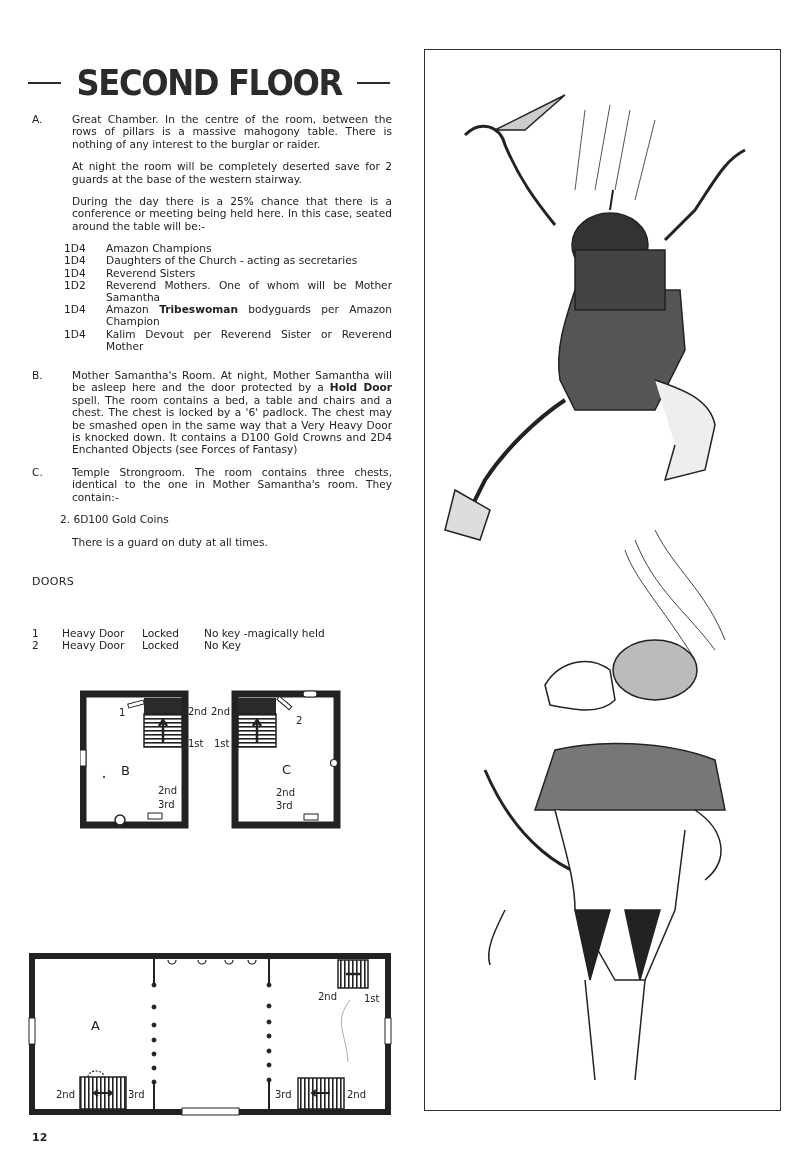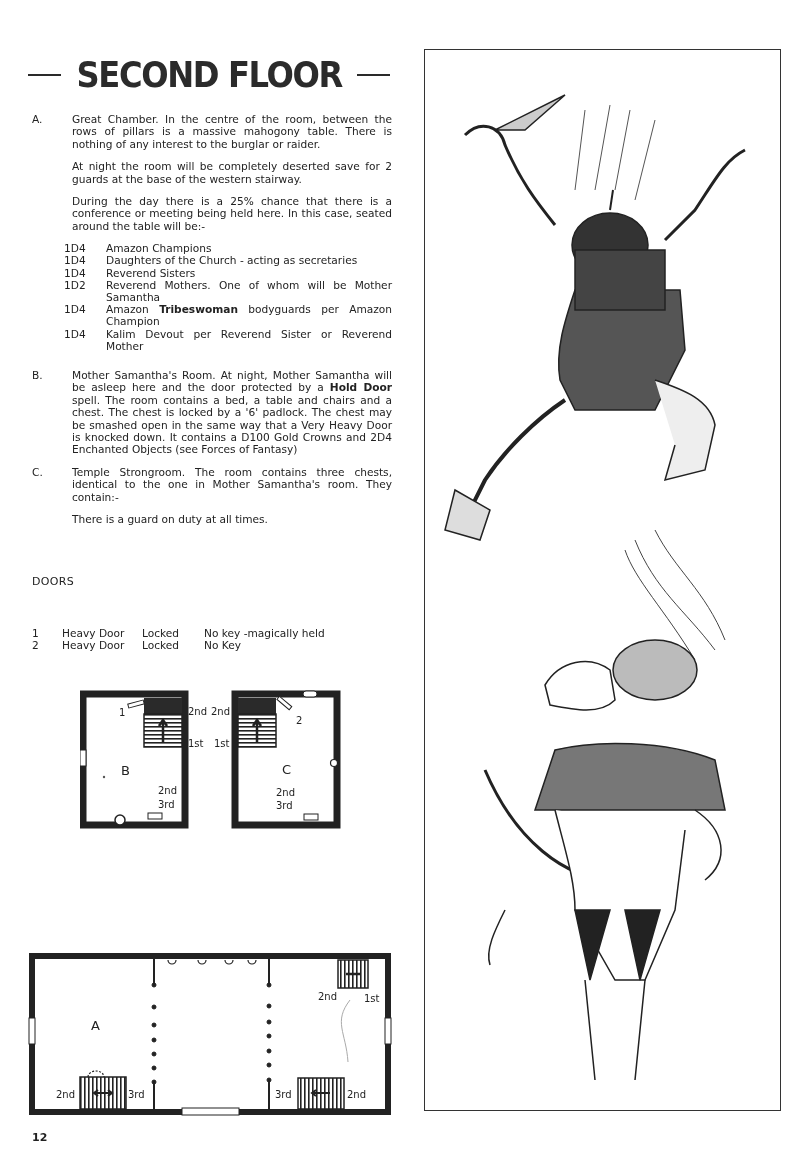--- a/index.html
+++ b/index.html
@@ -1,19 +1,19 @@
 <!DOCTYPE html>
 <html><head>
 <meta charset="utf-8">
 <style>
   html, body { margin:0; padding:0; }
   body { width:810px; height:1162px; background:#ffffff; position:relative; overflow:hidden;
          font-family:"DejaVu Sans", sans-serif; color:#222; }
   .abs { position:absolute; }
-  .title-wrap { left:28px; top:52px; width:362px; height:46px; display:flex; align-items:center; }
+  .title-wrap { left:28px; top:60px; width:362px; height:46px; display:flex; align-items:center; }
   .title-line { flex:1; height:2px; background:#2a2a2a; }
   .title { font-family:"DejaVu Sans", sans-serif; font-weight:bold; font-size:35px; letter-spacing:-1.5px;
            color:#2b2b2b; padding:0 4px; line-height:46px; transform:scaleX(0.92); white-space:nowrap; }
   .sec { left:32px; width:360px; font-size:10.6px; line-height:12.4px; }
   .sec .key { position:absolute; left:0; top:0; width:22px; }
   .sec .body { margin-left:28px; text-align:justify; }
   .sec p { margin:0 0 10px 12px; }
   .dice-table { margin:0 0 0 0; border-collapse:collapse; width:100%; }
   .dice-table td { vertical-align:top; padding:0; font-size:10.6px; line-height:12.2px; }
   .dice-table td.d { width:42px; }
@@ -80,20 +80,21 @@
   <div class="body">
     <p><span>Mother Samantha's Room. At night, Mother Samantha will be asleep here and the door protected by a </span><b>Hold Door</b><span> spell. The room contains a bed, a table and chairs and a chest. The chest is locked by a '6' padlock. The chest may be smashed open in the same way that a Very Heavy Door is knocked down. It contains a D100 Gold Crowns and 2D4 Enchanted Objects (see Forces of Fantasy)</span></p>
   </div>
 </div>
 
 <div class="abs sec" style="top:466px;">
   <div class="key">C.</div>
   <div class="body">
     <p>Temple Strongroom. The room contains three chests, identical to the one in Mother Samantha's room. They contain:-</p>
     <ul class="list">
+      <li>2. 6D100 Gold Coins</li>
     </ul>
     <p>There is a guard on duty at all times.</p>
   </div>
 </div>
 
 <div class="abs doors-h">DOORS</div>
 <table class="abs doors">
   <tbody>
       <tr>
     <td class="n">1</td>

